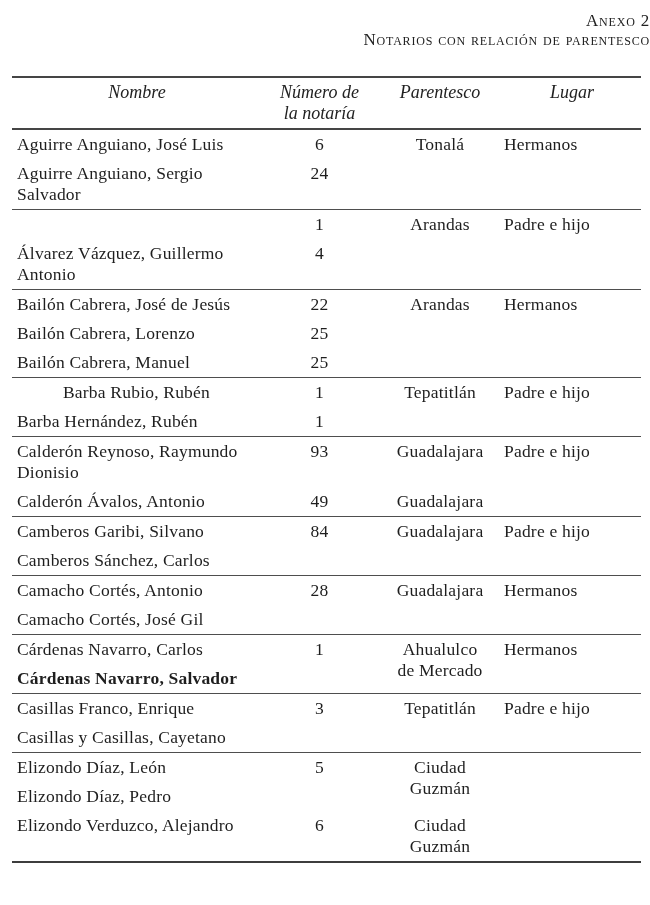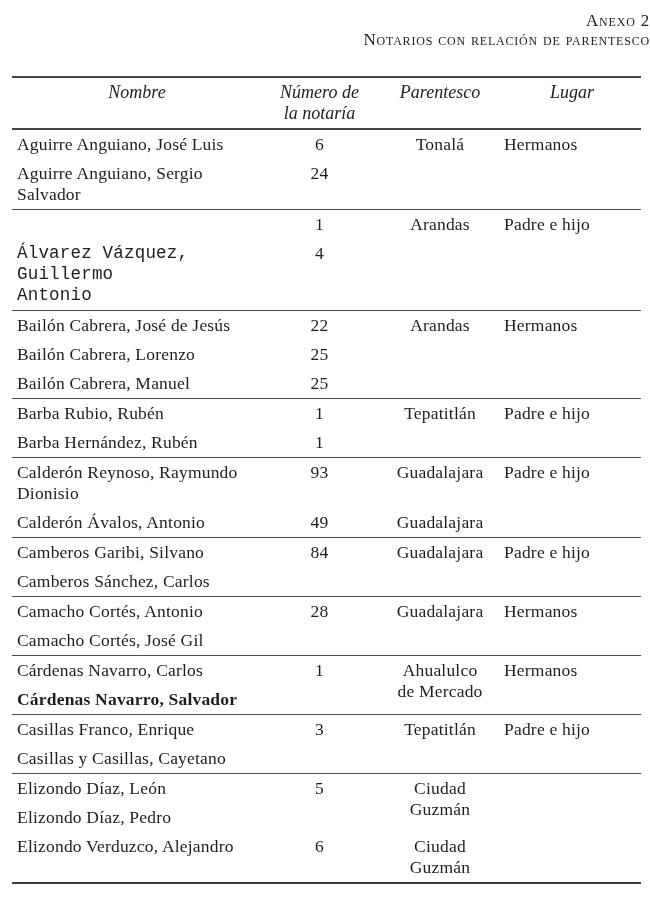--- a/index.html
+++ b/index.html
@@ -104,42 +104,42 @@
           <div class="cell name" style="grid-area: 2 / 1;">Aguirre Anguiano, Sergio
 Salvador</div>
           <div class="cell number" style="grid-area: 2 / 2;">24</div>
           <div class="cell place" style="grid-area: 2 / 3;"></div>
           <div class="cell kinship" style="grid-area: 2 / 4;"></div>
         </div>
         <div class="group">
           <div class="cell number" style="grid-area: 1 / 2;">1</div>
           <div class="cell place" style="grid-area: 1 / 3;">Arandas</div>
           <div class="cell kinship" style="grid-area: 1 / 4;">Padre e hijo</div>
-          <div class="cell name" style="grid-area: 2 / 1; font-family: Liberation Mono, monospace;">Álvarez Vázquez, Guillermo
+          <div class="cell name" style="grid-area: 2 / 1;">Álvarez Vázquez, Guillermo
 Antonio</div>
           <div class="cell number" style="grid-area: 2 / 2;">4</div>
           <div class="cell place" style="grid-area: 2 / 3;"></div>
           <div class="cell kinship" style="grid-area: 2 / 4;"></div>
         </div>
         <div class="group">
           <div class="cell name" style="grid-area: 1 / 1;">Bailón Cabrera, José de Jesús</div>
           <div class="cell number" style="grid-area: 1 / 2;">22</div>
           <div class="cell place" style="grid-area: 1 / 3;">Arandas</div>
           <div class="cell kinship" style="grid-area: 1 / 4;">Hermanos</div>
           <div class="cell name" style="grid-area: 2 / 1;">Bailón Cabrera, Lorenzo</div>
           <div class="cell number" style="grid-area: 2 / 2;">25</div>
           <div class="cell place" style="grid-area: 2 / 3;"></div>
           <div class="cell kinship" style="grid-area: 2 / 4;"></div>
           <div class="cell name" style="grid-area: 3 / 1;">Bailón Cabrera, Manuel</div>
           <div class="cell number" style="grid-area: 3 / 2;">25</div>
           <div class="cell place" style="grid-area: 3 / 3;"></div>
           <div class="cell kinship" style="grid-area: 3 / 4;"></div>
         </div>
         <div class="group">
-          <div class="cell name" style="grid-area: 1 / 1;">Barba Rubio, Rubén</div>
+          <div class="cell name" style="grid-area: 1 / 1; text-align: center;">Barba Rubio, Rubén</div>
           <div class="cell number" style="grid-area: 1 / 2;">1</div>
           <div class="cell place" style="grid-area: 1 / 3;">Tepatitlán</div>
           <div class="cell kinship" style="grid-area: 1 / 4;">Padre e hijo</div>
           <div class="cell name" style="grid-area: 2 / 1;">Barba Hernández, Rubén</div>
           <div class="cell number" style="grid-area: 2 / 2;">1</div>
           <div class="cell place" style="grid-area: 2 / 3;"></div>
           <div class="cell kinship" style="grid-area: 2 / 4;"></div>
         </div>
         <div class="group">
           <div class="cell name" style="grid-area: 1 / 1;">Calderón Reynoso, Raymundo

